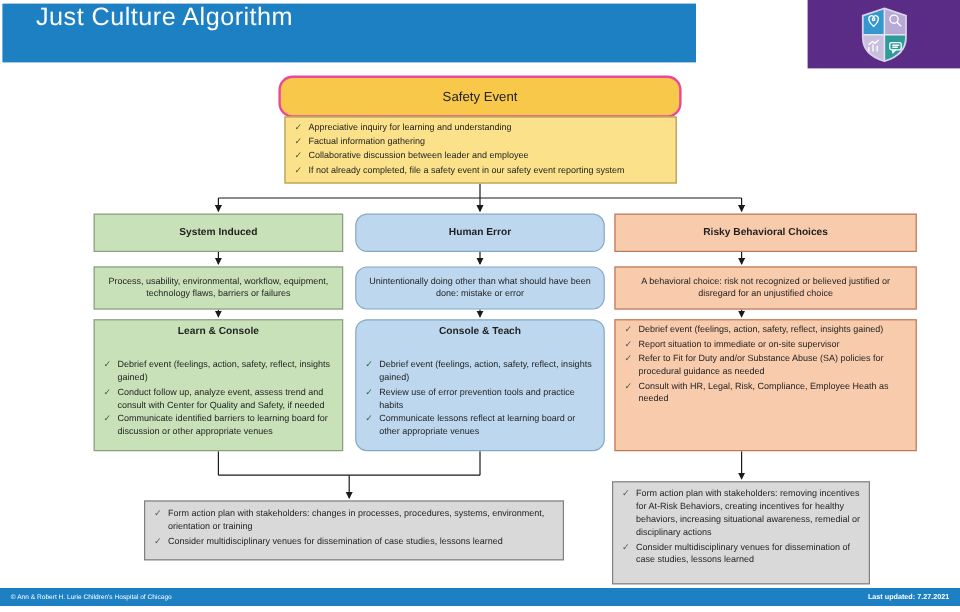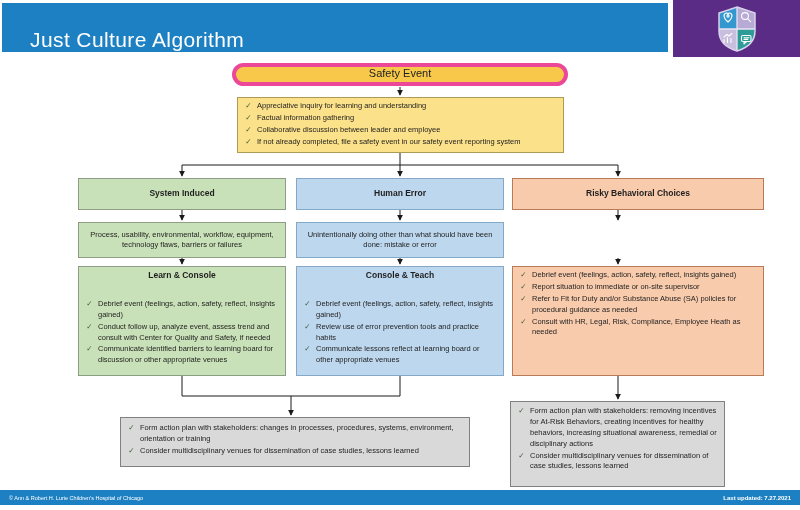--- a/index.html
+++ b/index.html
@@ -2,36 +2,36 @@
 <html><head>
 <meta charset="utf-8">
 <style>
   html,body{margin:0;padding:0;background:#fff;}
   #page{
     position:relative;width:800px;height:510px;background:#ffffff;overflow:hidden;
     font-family:"Liberation Sans",sans-serif;color:#1f1f1f;
   }
   .abs{position:absolute;box-sizing:border-box;}
   
-  .header-bar{left:2px;top:3px;width:666px;height:49px;background:#1d80c3;display:flex;align-items:flex-end;}
+  .header-bar{left:2px;top:3px;width:578px;height:49px;background:#1d80c3;display:flex;align-items:flex-start;}
   .header-title{color:#ffffff;font-size:21px;letter-spacing:.4px;padding-left:28px;}
   .logo-box{left:673px;top:0;width:127px;height:57px;background:#5b2c86;display:flex;align-items:center;justify-content:center;}
   
   .connectors{left:0;top:0;width:800px;height:510px;pointer-events:none;}
   
   .box{border:1px solid;font-size:7.5px;line-height:1.4;}
-  .pill{left:232px;top:63px;width:336px;height:23px;background:#f8c84a;border:4px solid #ec4899;border-radius:12px;
-        display:flex;align-items:flex-start;justify-content:center;font-size:11px;color:#222;}
+  .pill{left:232px;top:63px;width:336px;height:35px;background:#f8c84a;border:2px solid #ec4899;border-radius:12px;
+        display:flex;align-items:center;justify-content:center;font-size:11px;color:#222;}
   .intake{left:237px;top:97px;width:327px;height:56px;background:#fbe189;border-color:#ad9b55;}
   
   .col-header{top:178px;height:32px;font-weight:bold;font-size:8.5px;display:flex;align-items:center;justify-content:center;text-align:left;}
   .desc{top:222px;height:36px;display:flex;align-items:center;justify-content:center;text-align:center;padding:2px 7px;}
   .action{top:266px;height:110px;}
   .c1{left:78px;width:208px;}
-  .c2{left:296px;width:208px;}
+  .c2{left:296px;width:208px;border-radius:10px;}
   .c3{left:512px;width:252px;}
   .green{background:#c9e1b8;border-color:#8c9e83;}
   .blue{background:#bdd7ee;border-color:#84a8c7;}
   .orange{background:#f8cbad;border-color:#b97a58;}
   .gray{background:#d9d9d9;border-color:#808080;}
   .action-title{font-weight:bold;font-size:8.5px;text-align:center;margin:3px 0 14px 0;}
   
   .check-list{list-style:none;margin:0;padding:3px 6px 2px 6px;}
   .check-list li{display:flex;gap:4px;line-height:1.45;margin-bottom:1px;}
   .check{color:#3d5c3d;flex:0 0 9px;text-align:center;}
@@ -134,20 +134,21 @@
         </li>
     </ul>
   </div>
 
   <div class="abs box col-header c1 green">System Induced</div>
   <div class="abs box col-header c2 blue">Human Error</div>
   <div class="abs box col-header c3 orange">Risky Behavioral Choices</div>
 
   <div class="abs box desc c1 green">Process, usability, environmental, workflow, equipment, technology flaws, barriers or failures</div>
   <div class="abs box desc c2 blue">Unintentionally doing other than what should have been done: mistake or error</div>
+  <div class="abs box desc c3 orange">A behavioral choice: risk not recognized or believed justified or disregard for an unjustified choice</div>
 
   <div class="abs box action c1 green">
     <div class="action-title">Learn &amp; Console</div>
     <ul class="check-list">
       <li>
           <span class="check">✓</span>
           <span class="txt">Debrief event (feelings, action, safety, reflect, insights gained)</span>
         </li>
       <li>
           <span class="check">✓</span>

